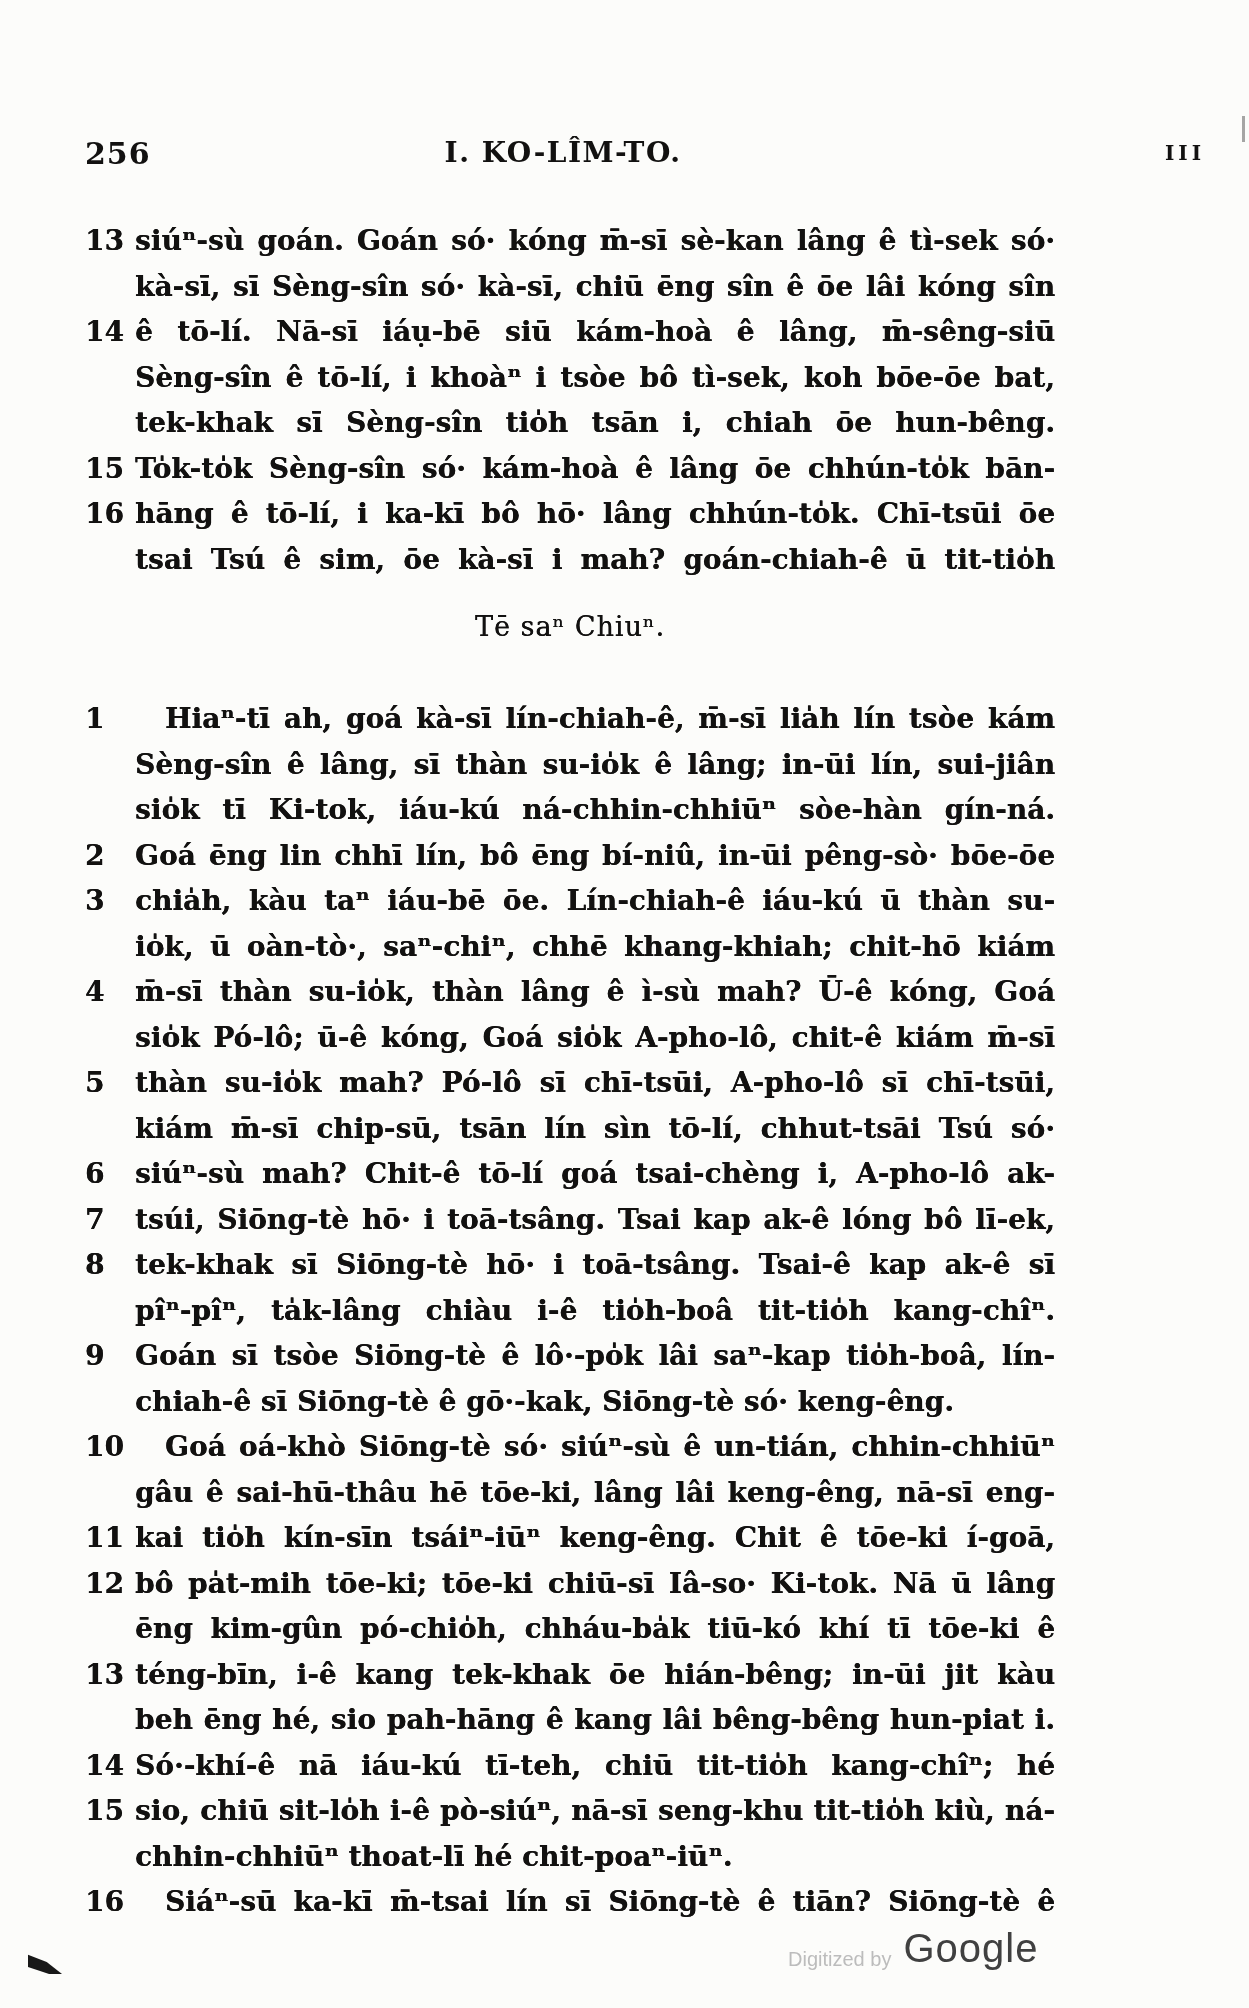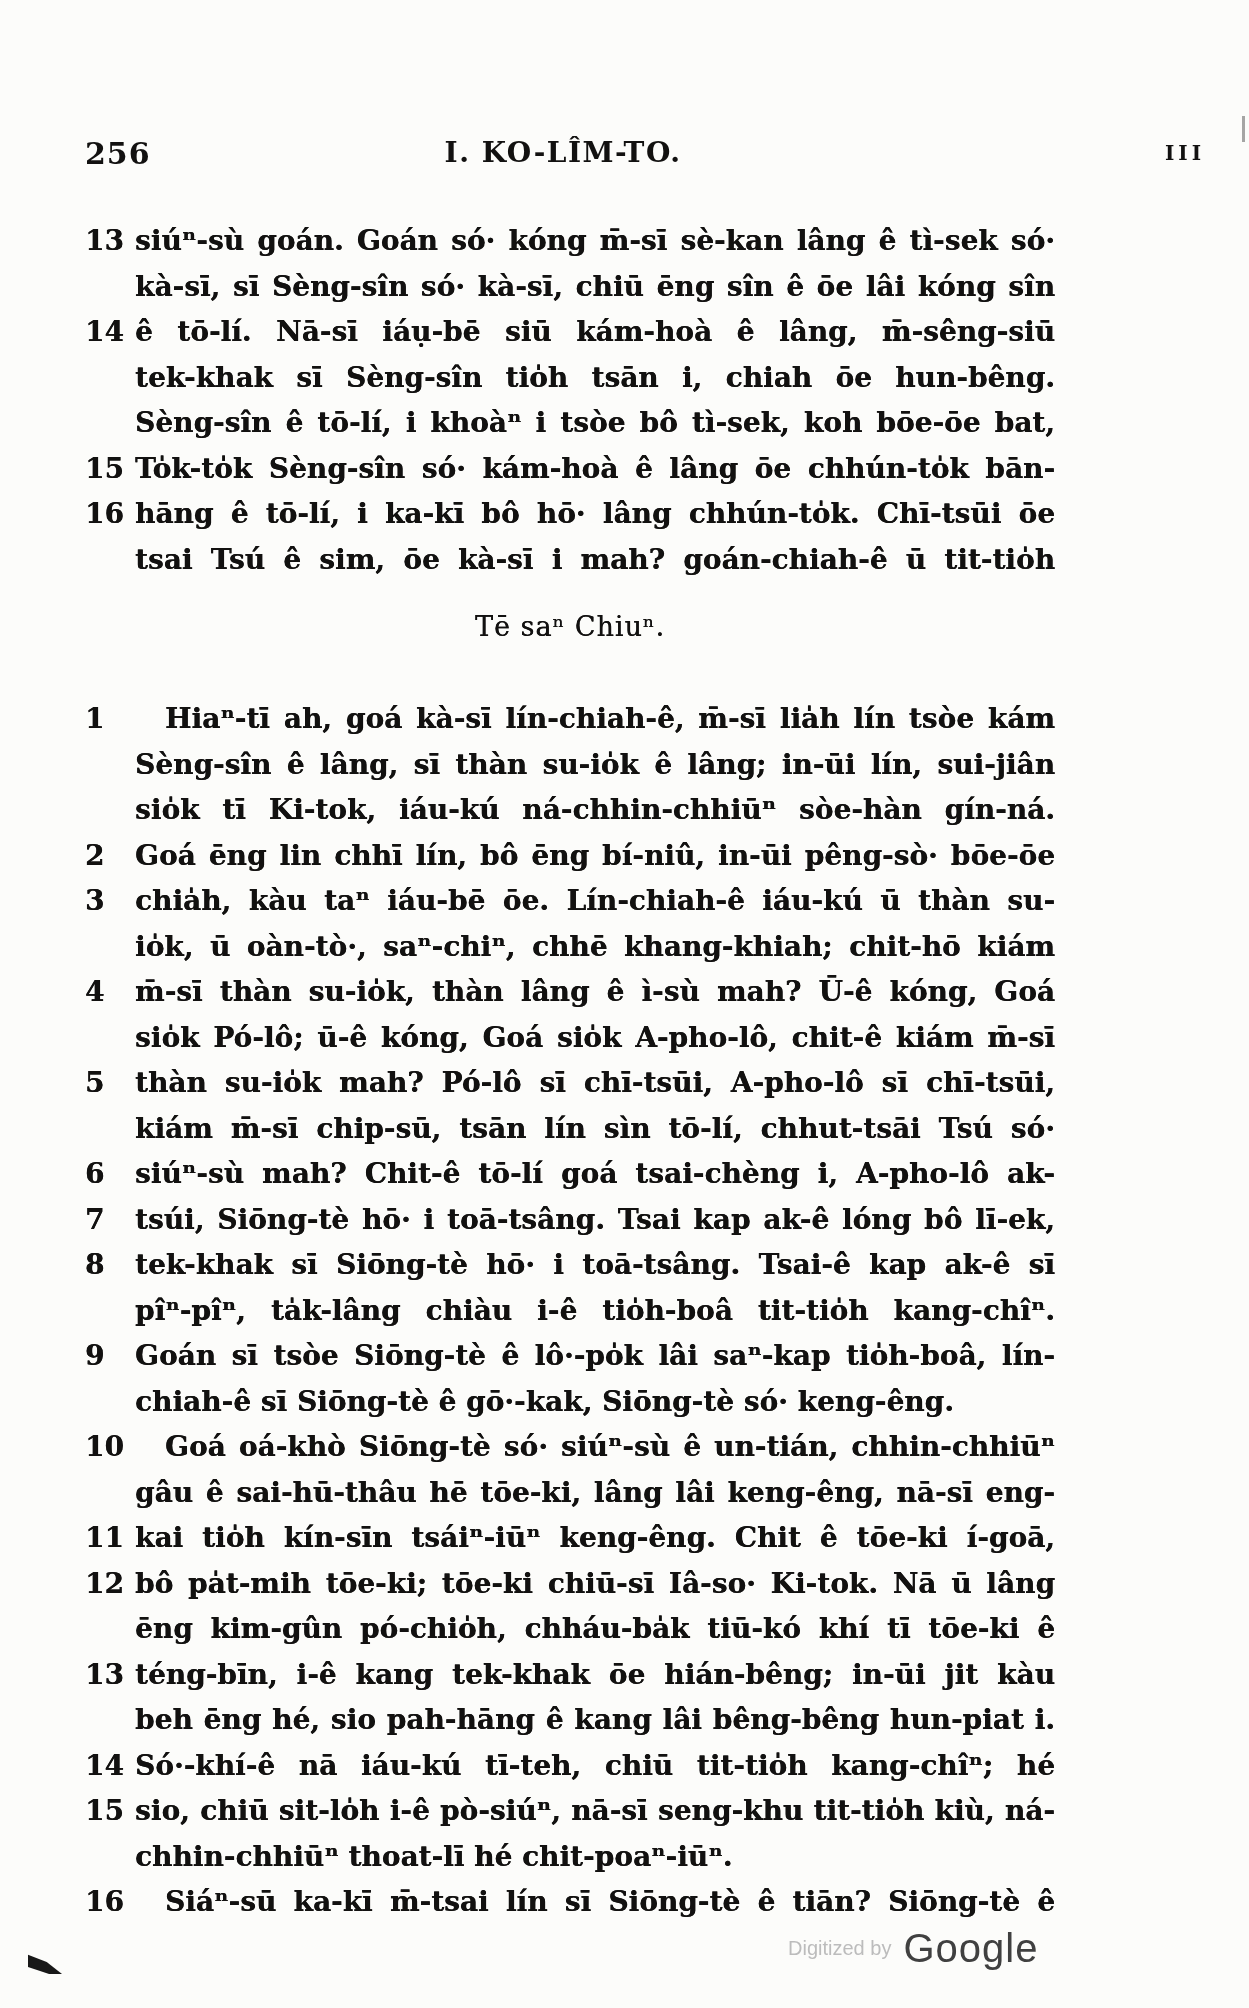--- a/index.html
+++ b/index.html
@@ -26,21 +26,21 @@
   .vtext.ind { text-indent:30px; }
 
   .chapter-heading {
     margin-top:24px; margin-bottom:48px; height:42px; line-height:42px;
     text-align:center; font-size:27px; font-weight:400; letter-spacing:1px;
     text-shadow:0.3px 0 0 currentColor;
   }
 
   .watermark {
     position:absolute; left:788px; top:1926px;
-    display:flex; align-items:center; gap:12px;
+    display:flex; align-items:flex-end; gap:12px;
   }
   .wm-prefix { font-family:"Liberation Sans","DejaVu Sans",sans-serif; font-size:20px; color:#bcbcbc; }
   .wm-logo { font-family:Liberation Sans, sans-serif; font-size:40px; color:#404040; letter-spacing:1px; }
 
   .ink-mark {
     position:absolute; left:28px; top:1952px; width:34px; height:22px;
     background:#181818;
     clip-path:polygon(0 12%, 55% 45%, 100% 100%, 62% 100%, 0 68%);
   }
   .scan-artifact {
@@ -70,25 +70,25 @@
           <div class="line">
             <span class="vnum"></span>
             <span class="vtext just">kà-sī, sī Sèng-sîn só· kà-sī, chiū ēng sîn ê ōe lâi kóng sîn</span>
           </div>
           <div class="line">
             <span class="vnum">14</span>
             <span class="vtext just">ê tō-lí.  Nā-sī iáụ-bē siū kám-hoà ê lâng, m̄-sêng-siū</span>
           </div>
           <div class="line">
             <span class="vnum"></span>
+            <span class="vtext just">Sèng-sîn ê tō-lí, i khoàⁿ i tsòe bô tì-sek, koh bōe-ōe bat,</span>
+          </div>
+          <div class="line">
+            <span class="vnum"></span>
             <span class="vtext just">tek-khak sī Sèng-sîn tio̍h tsān i, chiah ōe hun-bêng.</span>
-          </div>
-          <div class="line">
-            <span class="vnum"></span>
-            <span class="vtext just">Sèng-sîn ê tō-lí, i khoàⁿ i tsòe bô tì-sek, koh bōe-ōe bat,</span>
           </div>
           <div class="line">
             <span class="vnum">15</span>
             <span class="vtext just">To̍k-to̍k Sèng-sîn só· kám-hoà ê lâng ōe chhún-to̍k bān-</span>
           </div>
           <div class="line">
             <span class="vnum">16</span>
             <span class="vtext just">hāng ê tō-lí, i ka-kī bô hō· lâng chhún-to̍k.  Chī-tsūi ōe</span>
           </div>
           <div class="line">

